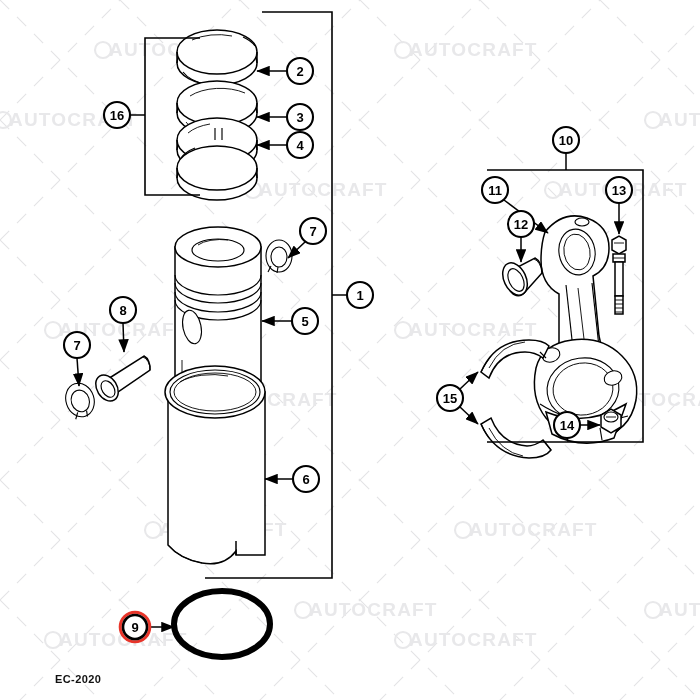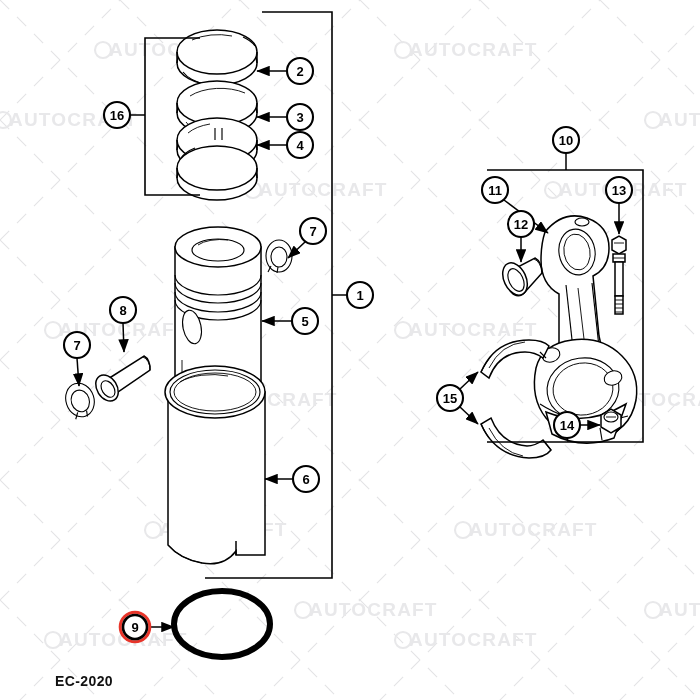--- a/index.html
+++ b/index.html
@@ -40,21 +40,21 @@
   .callout-circle-hl-outer{fill:none;stroke:#e8352a;stroke-width:3.0;}
   .callout-circle-hl-inner{fill:#ffffff;stroke:#000000;stroke-width:2.6;}
   .callout-text{
     font-family:"Liberation Sans", sans-serif;
     font-size:13px;font-weight:bold;fill:#000000;
     text-anchor:middle;dominant-baseline:central;
   }
   .partnum{
     position:absolute;
     font-family:"Liberation Sans", sans-serif;
-    font-size:14px;font-weight:bold;color:#111111;
+    font-size:11px;font-weight:bold;color:#111111;
     letter-spacing:0.4px;
     white-space:nowrap;
   }
 </style>
 </head>
 <body>
 
 <div id="page">
 
   <svg id="watermark-layer" viewBox="0 0 700 700" width="700" height="700">

